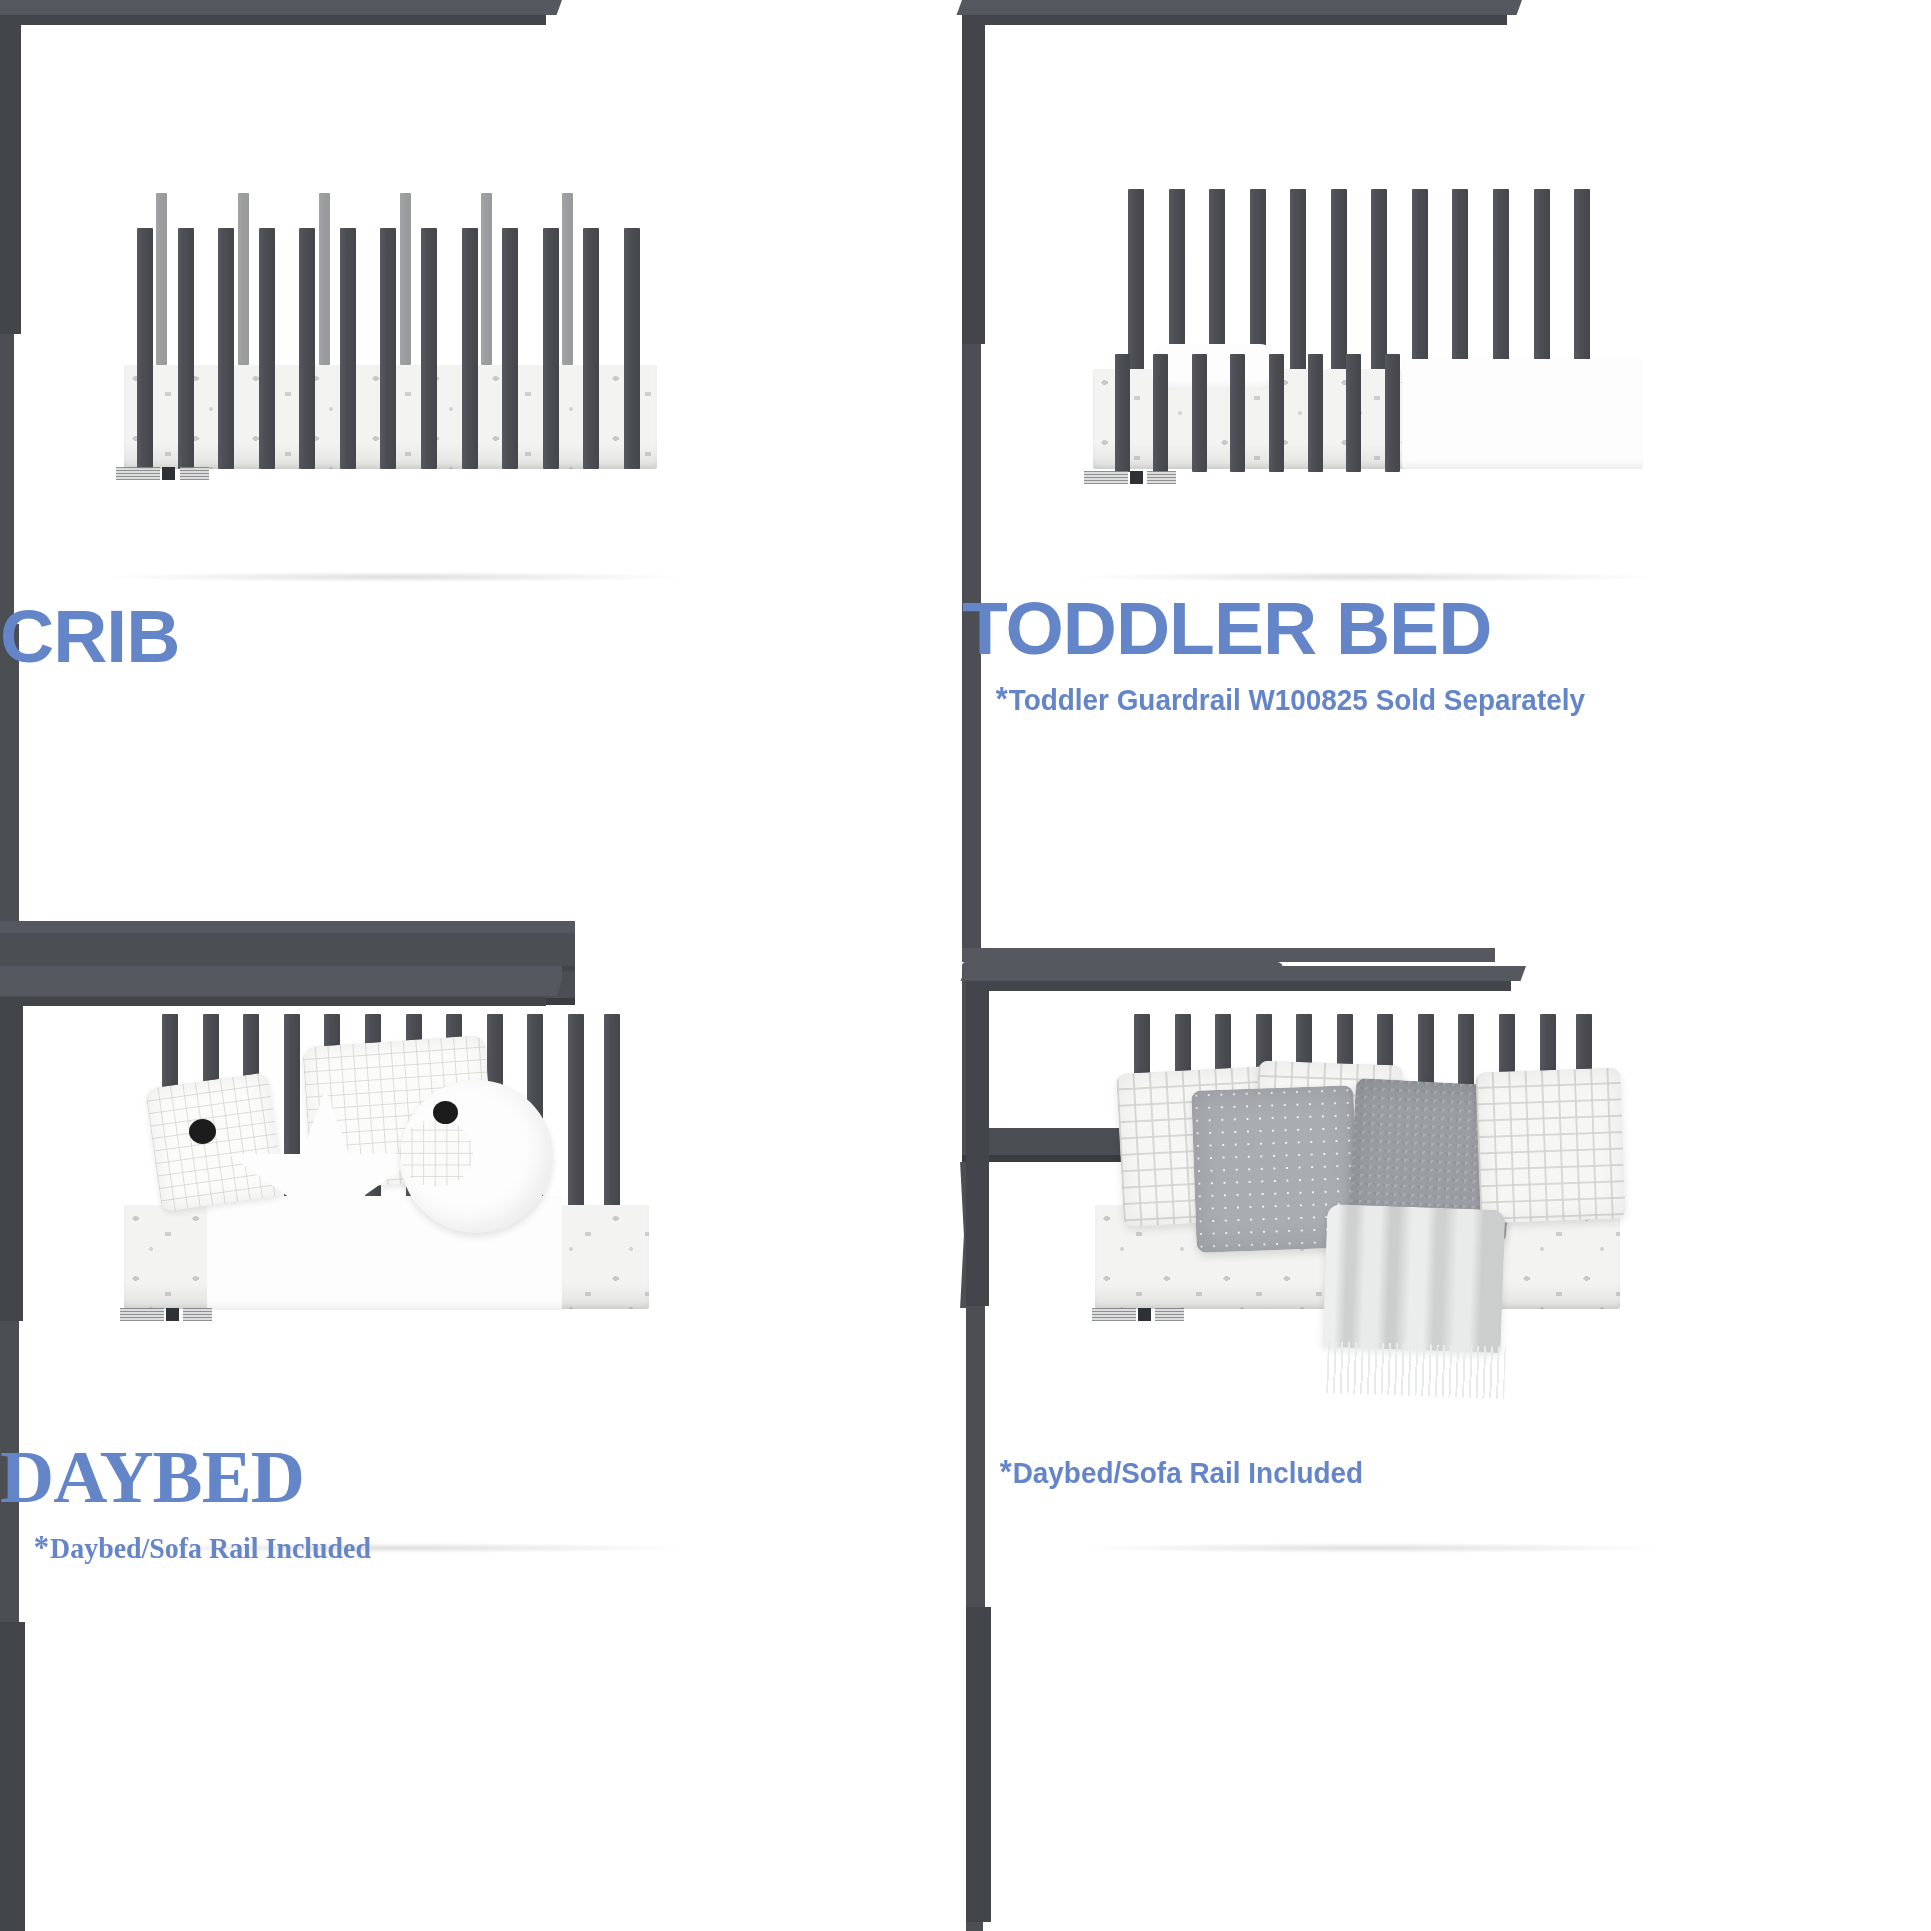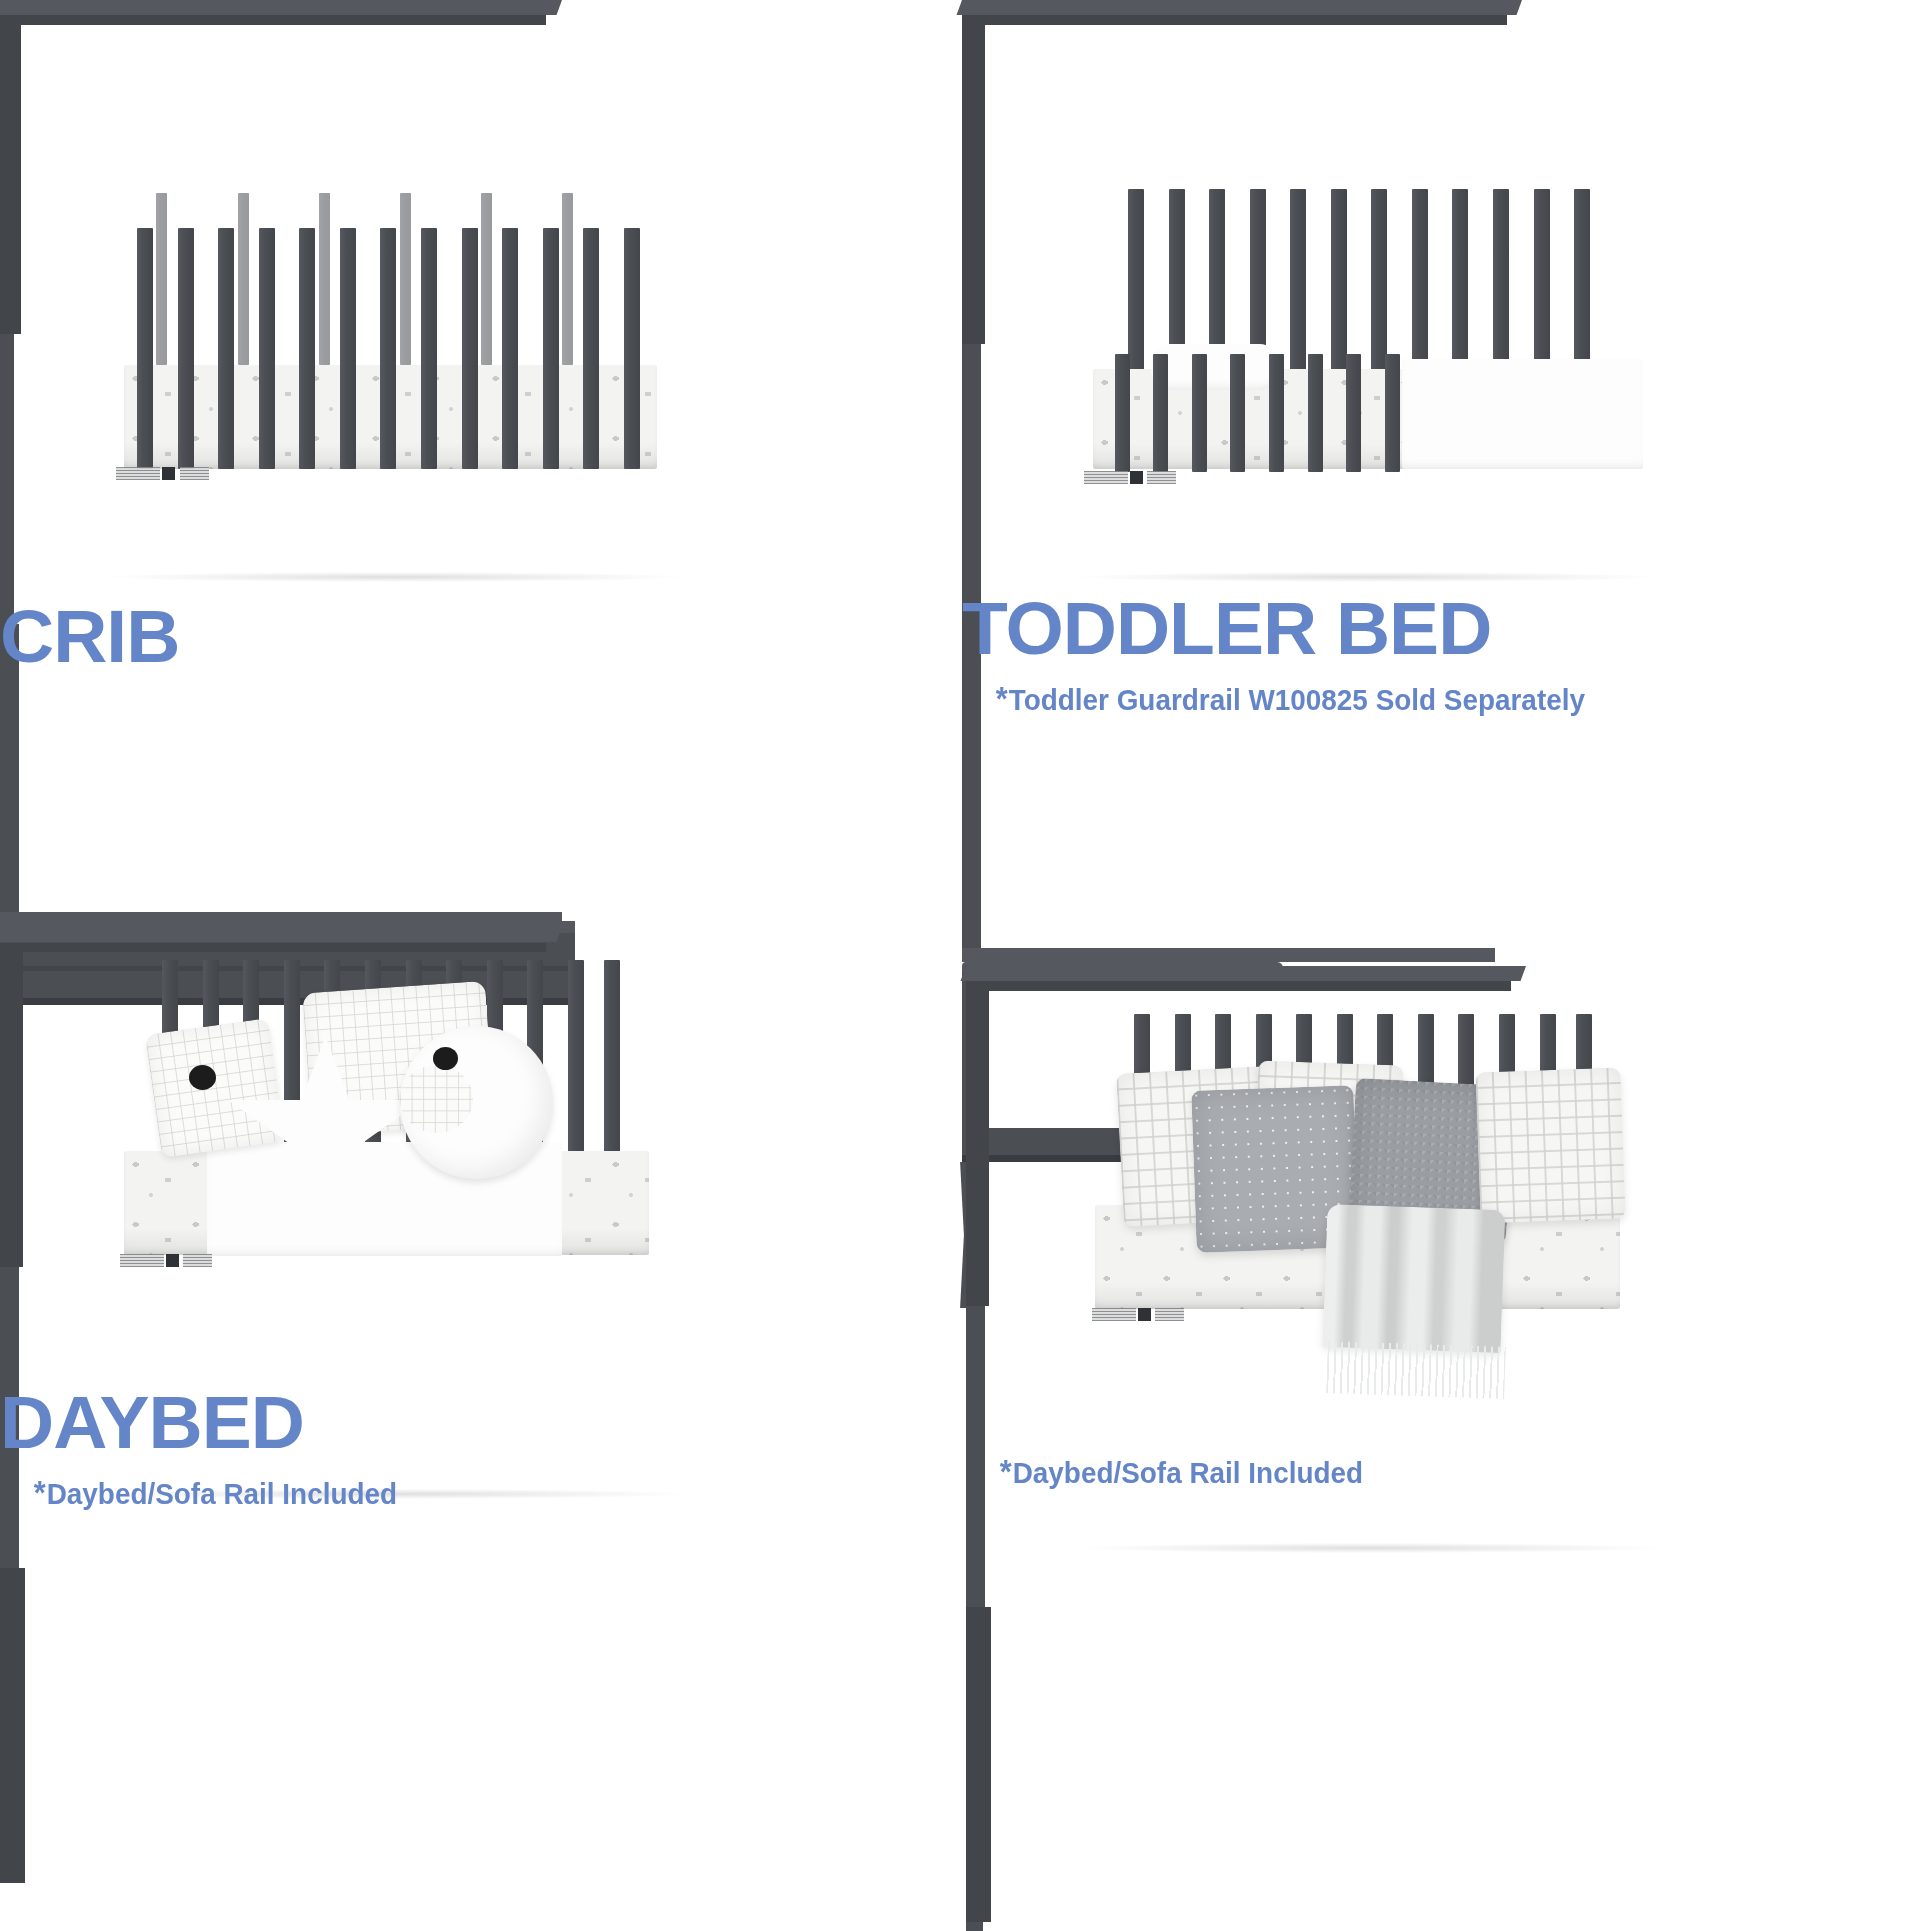--- a/index.html
+++ b/index.html
@@ -13,21 +13,21 @@
     position: relative;
     width: 1931px; height: 1931px;
     background: #ffffff;
   }
   .quad {
     position: absolute;
     width: 966px; height: 966px;
   }
   .q-crib    { left: 0;    top: 0; }
   .q-toddler { left: 962px; top: 0; }
-  .q-daybed  { left: 0;    top: 912px; }
+  .q-daybed  { left: 0;    top: 966px; font-family: Liberation Serif, serif; }
   .q-sofa    { left: 966px; top: 966px; }
 
   .stage {
     position: absolute;
     left: 0; top: 0;
     width: 966px; height: 579px;
   }
 
   
   .caption {

